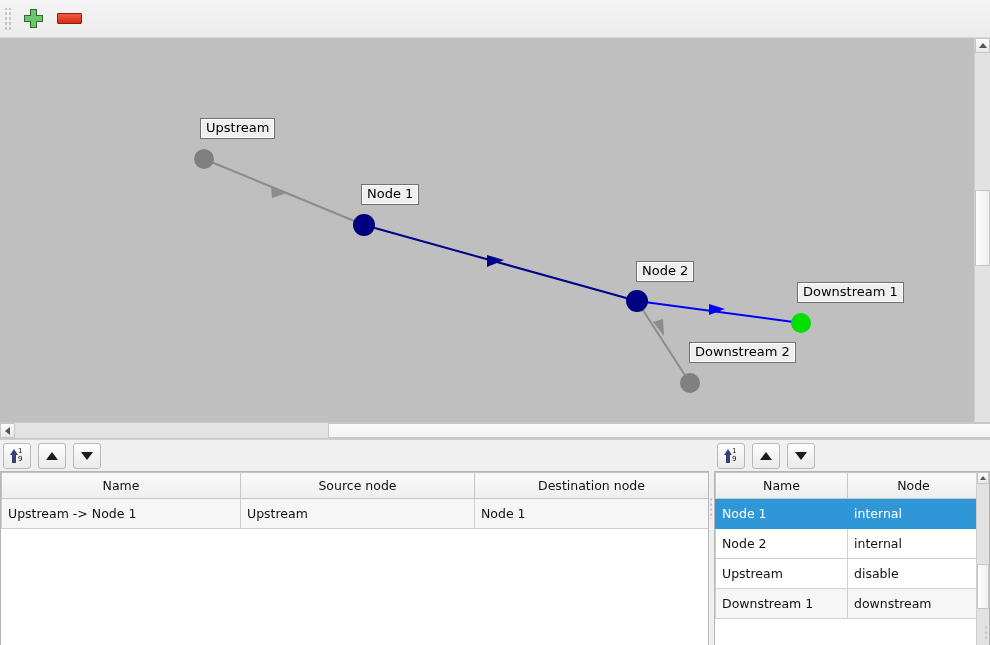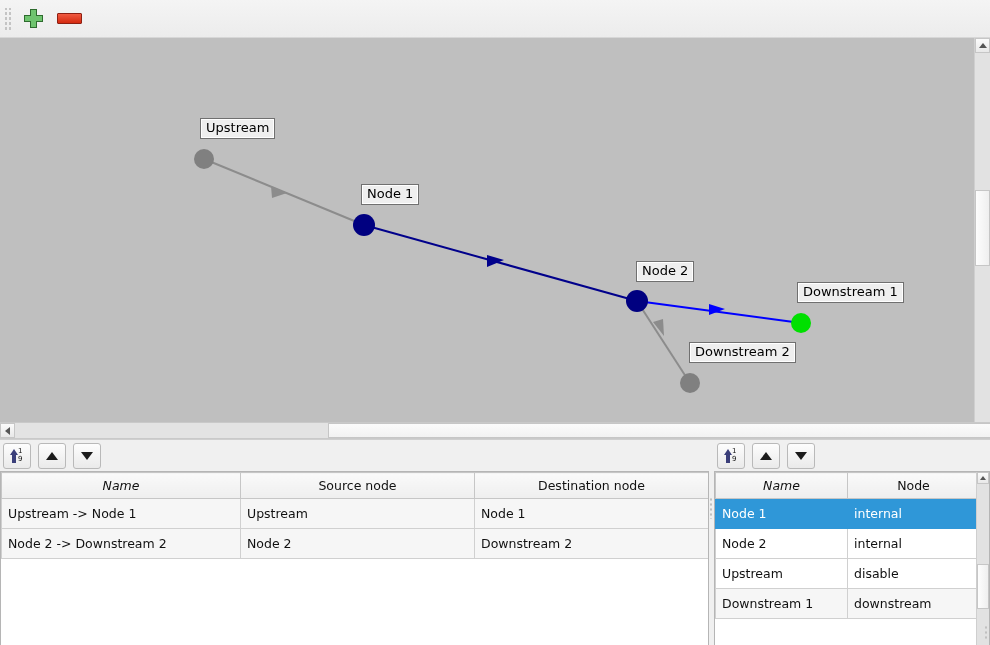--- a/index.html
+++ b/index.html
@@ -94,21 +94,21 @@
   .tri-up-b{border-left:6px solid transparent;border-right:6px solid transparent;border-bottom:8px solid #1b1b1b;}
   .tri-down-b{border-left:6px solid transparent;border-right:6px solid transparent;border-top:8px solid #1b1b1b;}
 
   table.grid{position:absolute;top:30px;left:1px;border-collapse:collapse;
     background:#fff;font-size:12.5px;table-layout:fixed;}
   table.grid th{
     background:linear-gradient(#fafafa,#eeeeee);
     border:1px solid #c6c6c6;border-left:none;
     height:23px;font-weight:normal;text-align:center;color:#111;
   }
-  table.grid th:first-child{border-left:1px solid #c6c6c6;font-style:italic;}
+  table.grid th:first-child{border-left:1px solid #c6c6c6;}
   table.grid td{
     border:1px solid #d0d0d0;border-top:none;border-left:none;
     height:29px;padding:0 6px;text-align:left;color:#111;white-space:nowrap;overflow:hidden;
   }
   table.grid td:first-child{border-left:1px solid #d0d0d0;}
   table.grid tr.odd td{background:#ffffff;}
   table.grid tr.even td{background:#f6f6f6;}
   table.grid tr.sel td{background:#2f97d8;color:#ffffff;border-color:#2f97d8;}
 
   .grid-left{width:707px;}
@@ -244,25 +244,20 @@
             <th>Source node</th>
             <th>Destination node</th>
           </tr>
         </thead>
         <tbody>
           <tr class="even">
             <td>Upstream -&gt; Node 1</td>
             <td>Upstream</td>
             <td>Node 1</td>
           </tr>
-          <tr class="even">
-            <td>Node 2 -&gt; Downstream 2</td>
-            <td>Node 2</td>
-            <td>Downstream 2</td>
-          </tr>
         </tbody>
       </table>
     </div>
   </div>
 
   <div class="pane pane-right">
     <div class="grip-dots" style="left:0;top:56px;"></div>
 
     <div class="pane-toolbar" style="padding-left:8px;">
       <div class="pbtn">

